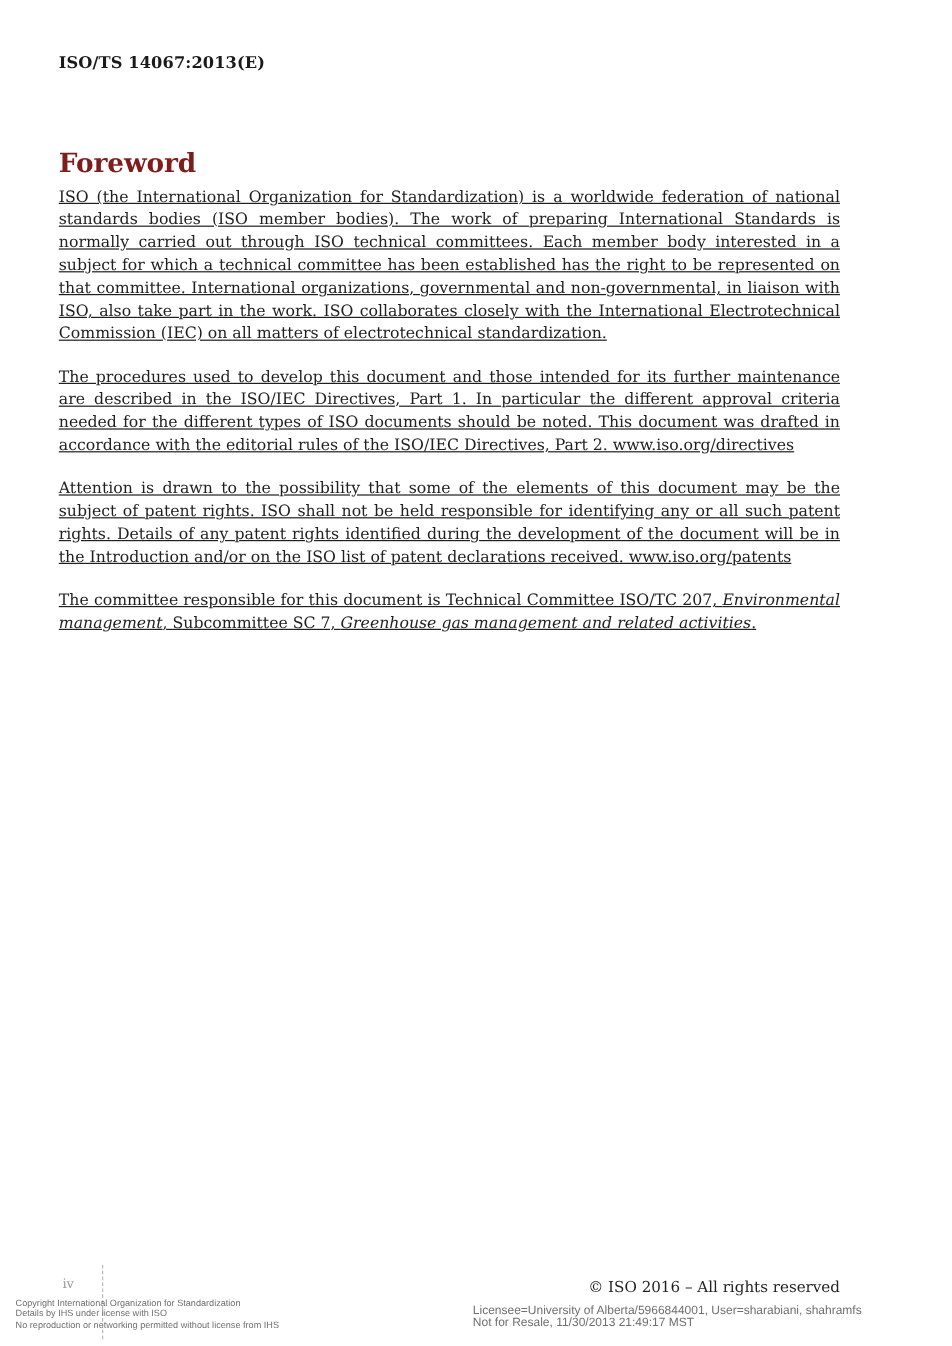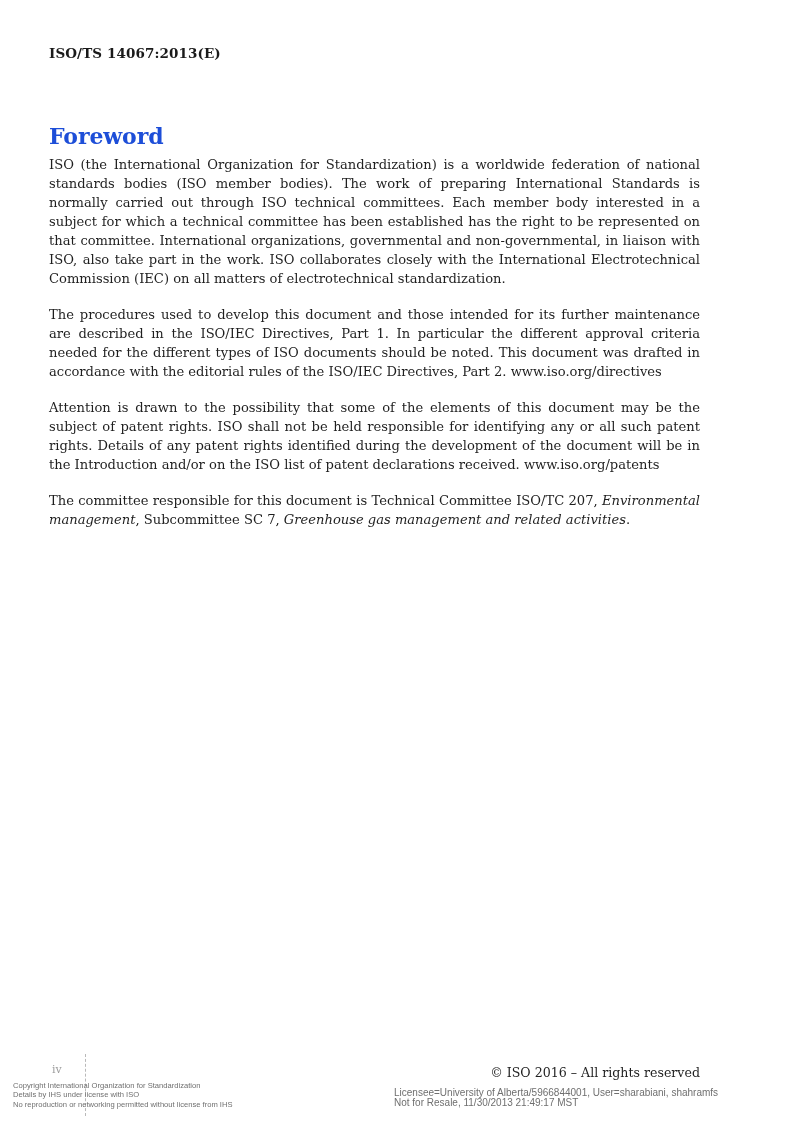--- a/index.html
+++ b/index.html
@@ -32,39 +32,40 @@
 
   
   .foreword-heading {
     position: absolute;
     left: 49px;
     top: 108px;
     font-family: "DejaVu Serif", serif;
     font-size: 22px;
     font-weight: bold;
     letter-spacing: -0.1px;
-    color: #1d4ed8;
+    color: #7f1d1d;
   }
 
   
   .body-col {
     position: absolute;
     left: 49px;
     top: 155px;
     width: 651px;
   }
   .para {
     font-family: "DejaVu Serif", serif;
     font-size: 13.1px;
     line-height: 19.0px;
     text-align: justify;
     text-justify: inter-word;
     color: #1f1f1f;
     margin: 0 0 17px 0;
     hyphens: none;
+    text-decoration: underline;
   }
   .para:last-child { margin-bottom: 4px; }
   .para .it { font-style: italic; }
 
   
   .page-number {
     position: absolute;
     left: 52px;
     bottom: 46px;
     font-family: "DejaVu Serif", serif;

